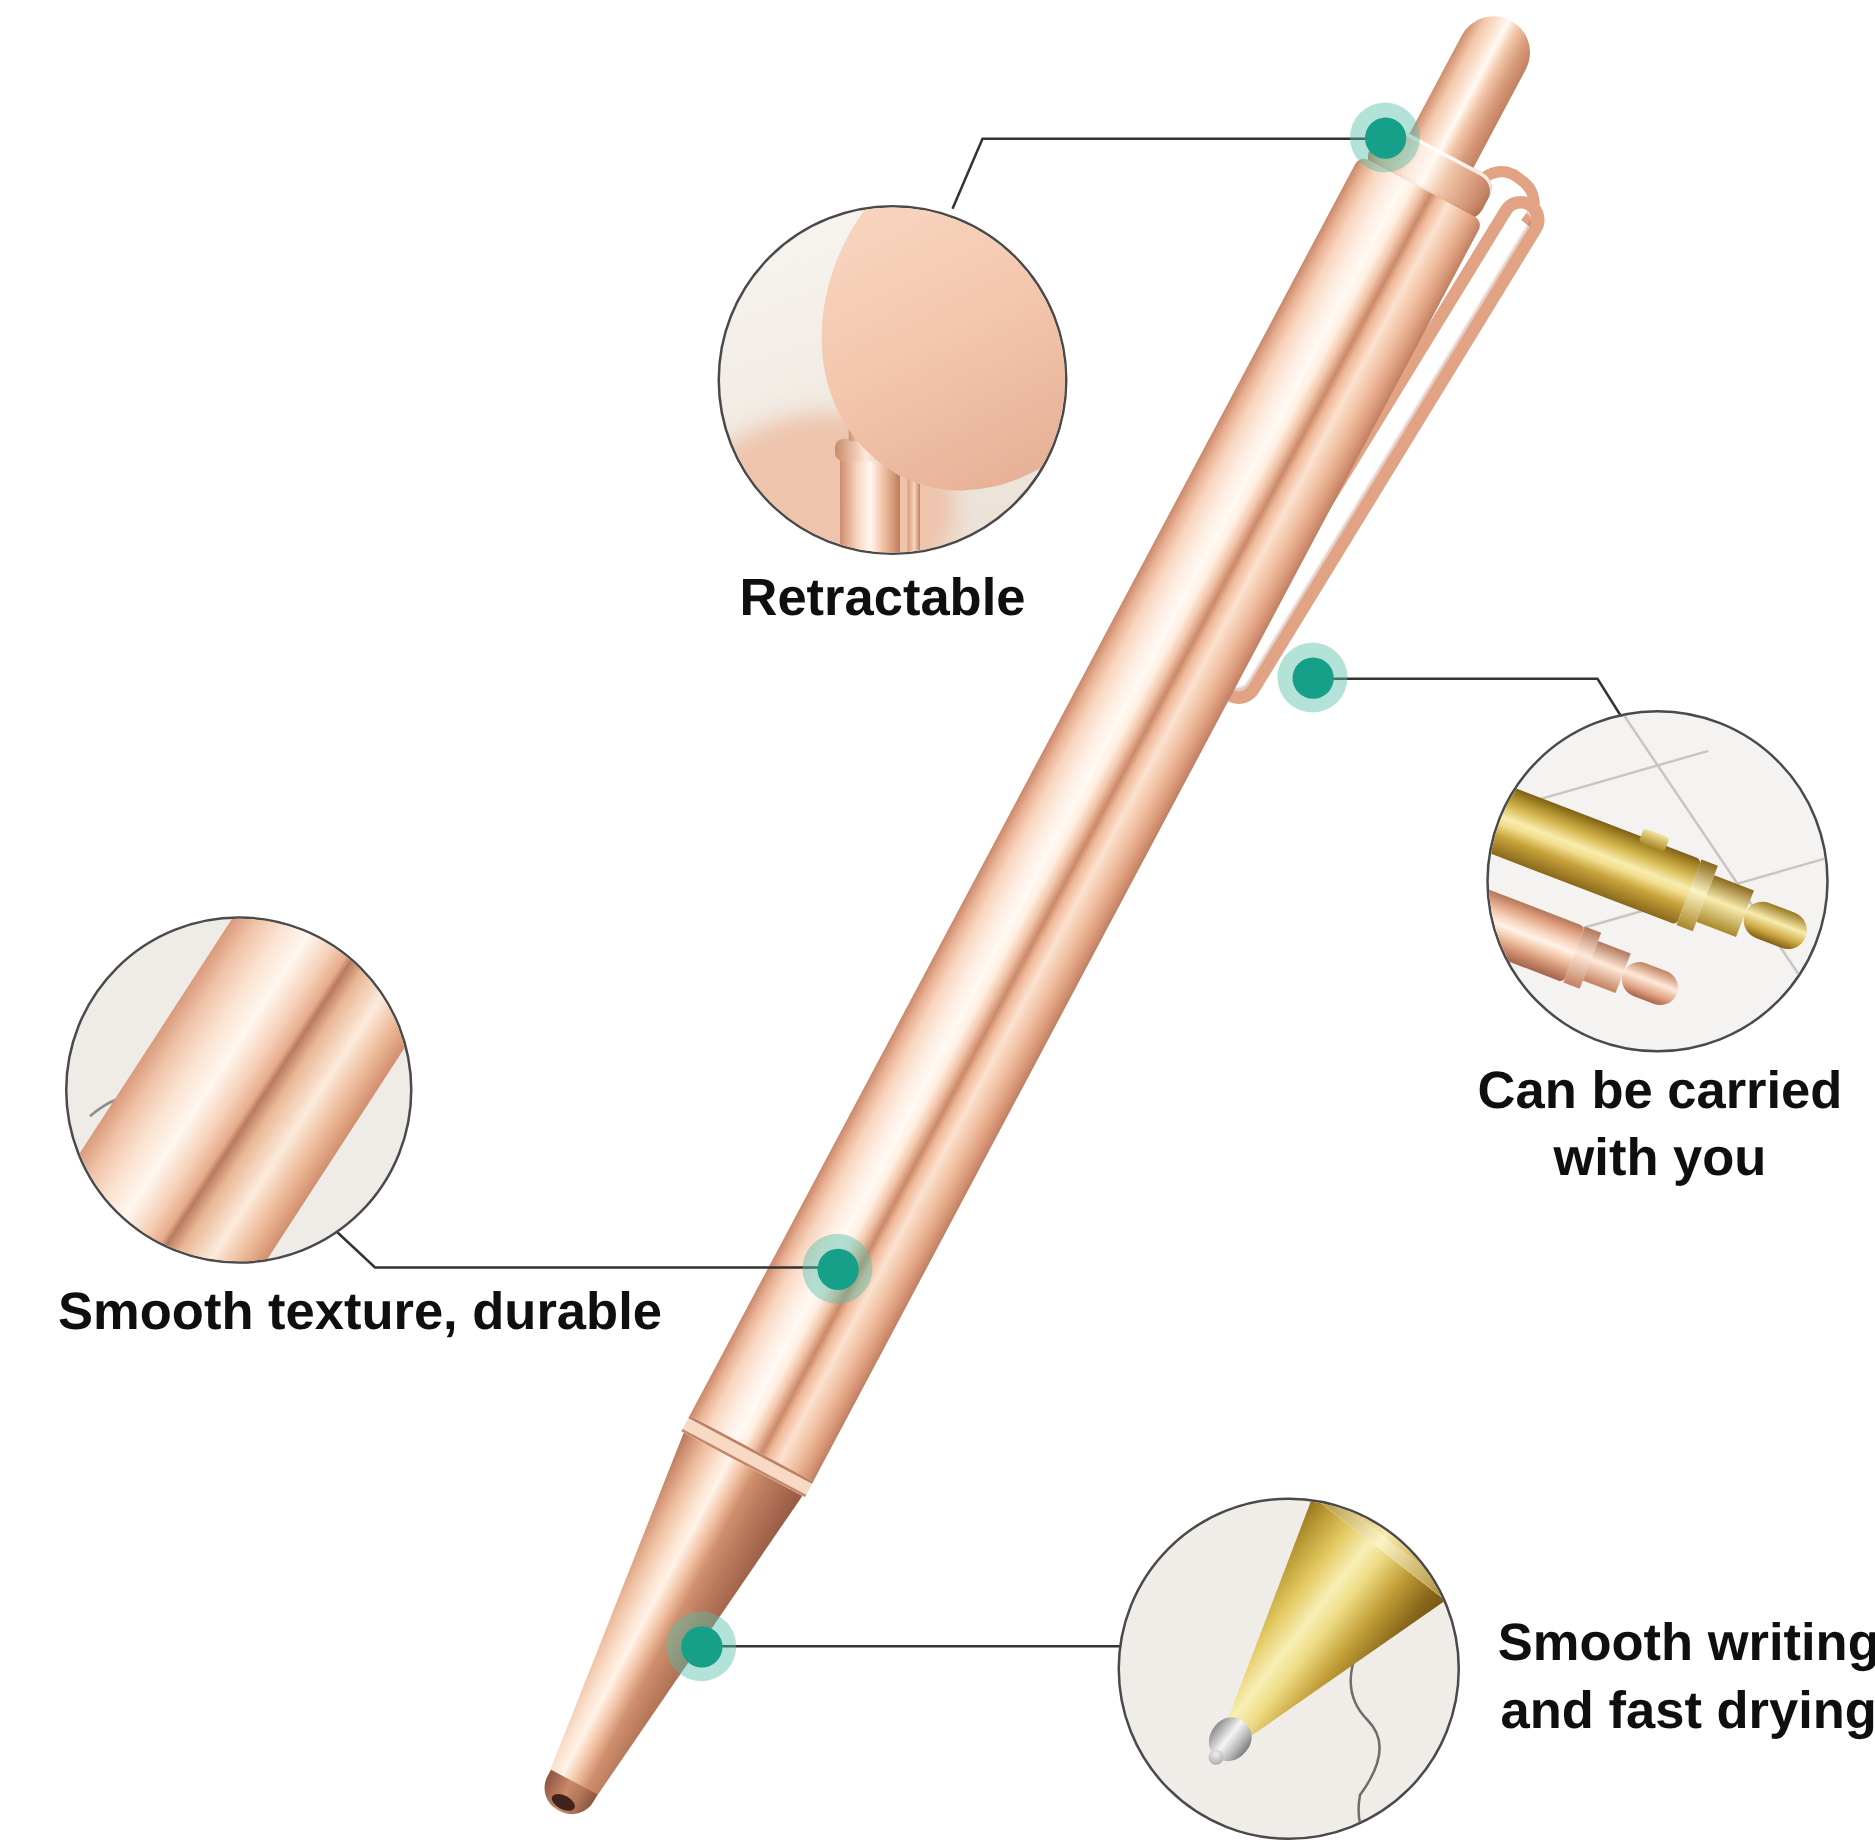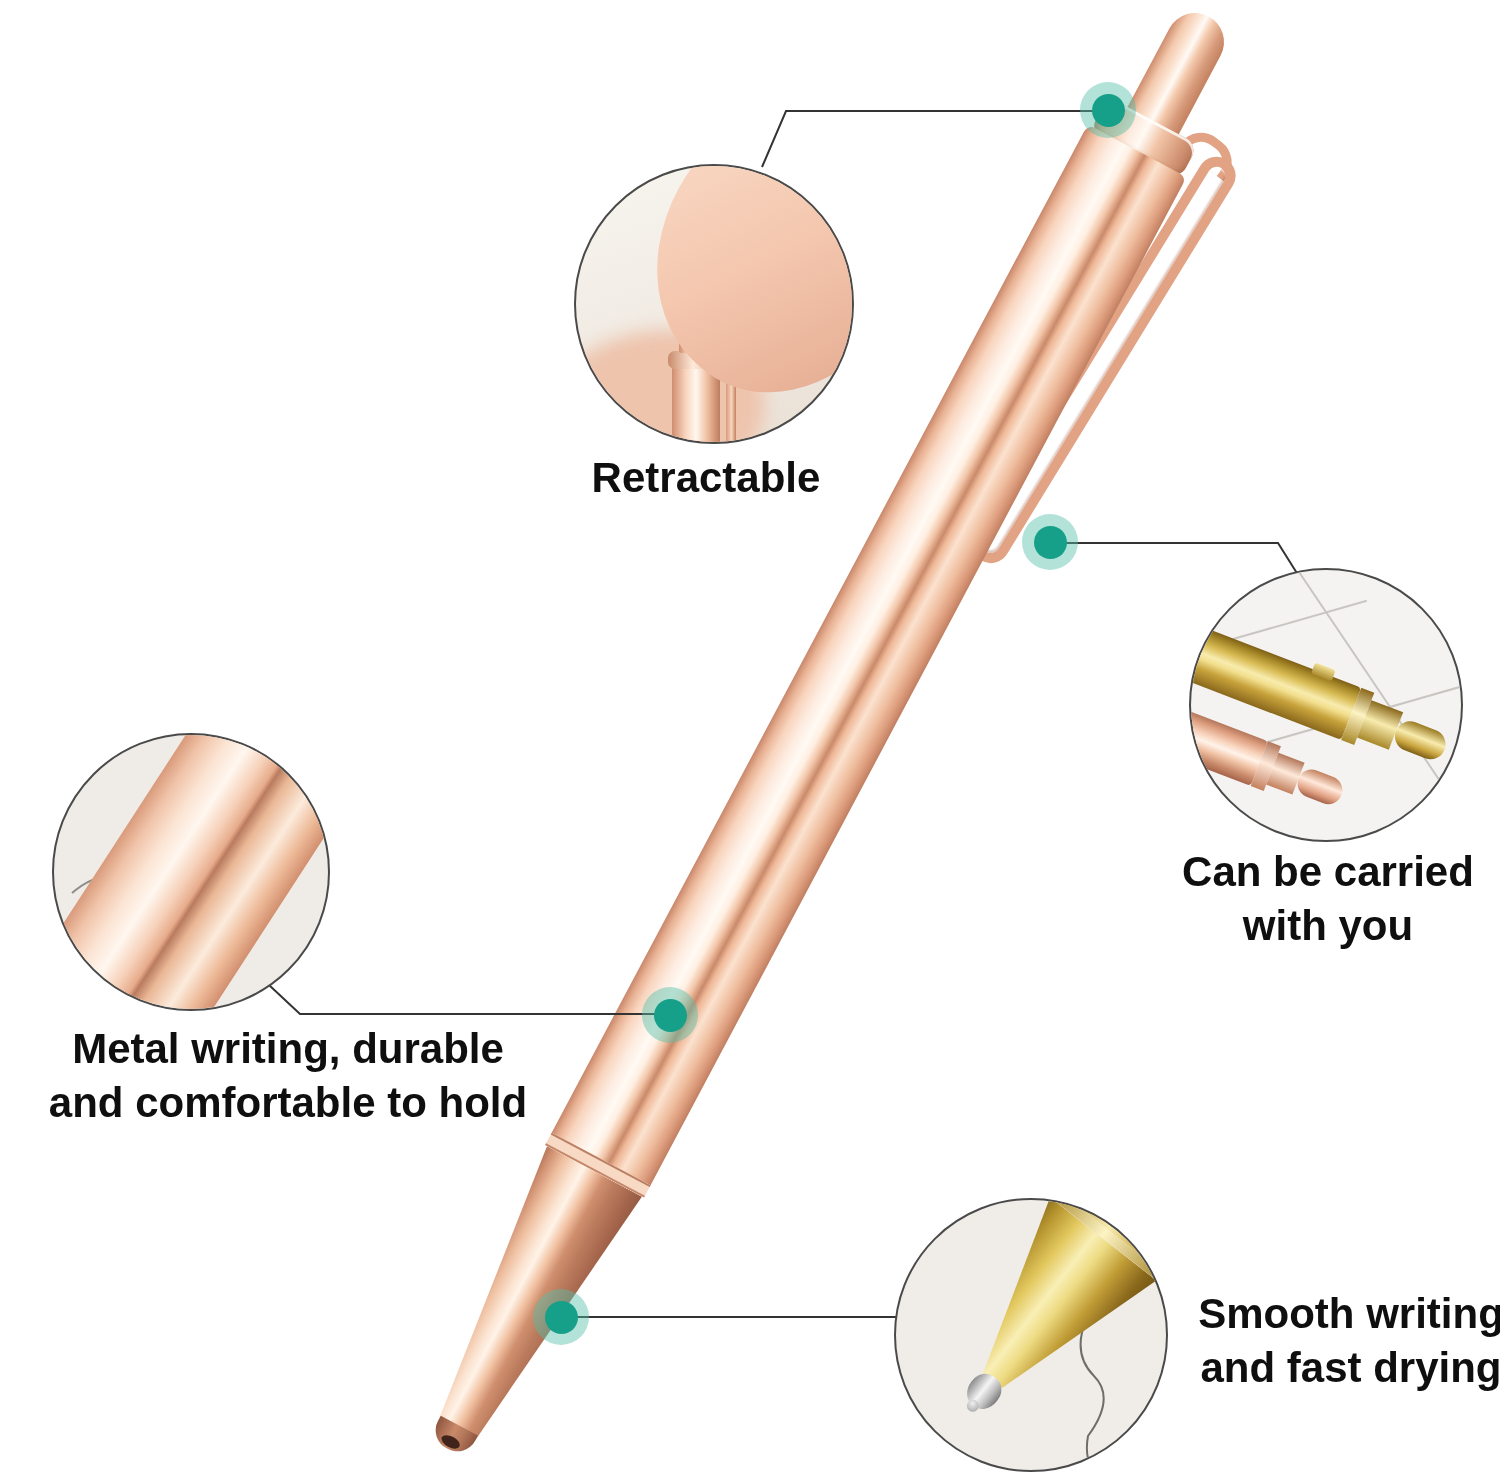--- a/index.html
+++ b/index.html
@@ -190,21 +190,20 @@
   </div>
 
   <div class="callout ct1">
     <span>Retractable</span>
   </div>
   <div class="callout ct2">
     <span>Can be carried</span>
     <span>with you</span>
   </div>
   <div class="callout ct3">
-    <span>Metal writing, durable</span>
-    <span>and comfortable to hold</span>
+    <span>Smooth texture, durable</span>
   </div>
   <div class="callout ct4">
     <span>Smooth writing</span>
     <span>and fast drying</span>
   </div>
 
 </div>
 
 </body></html>

